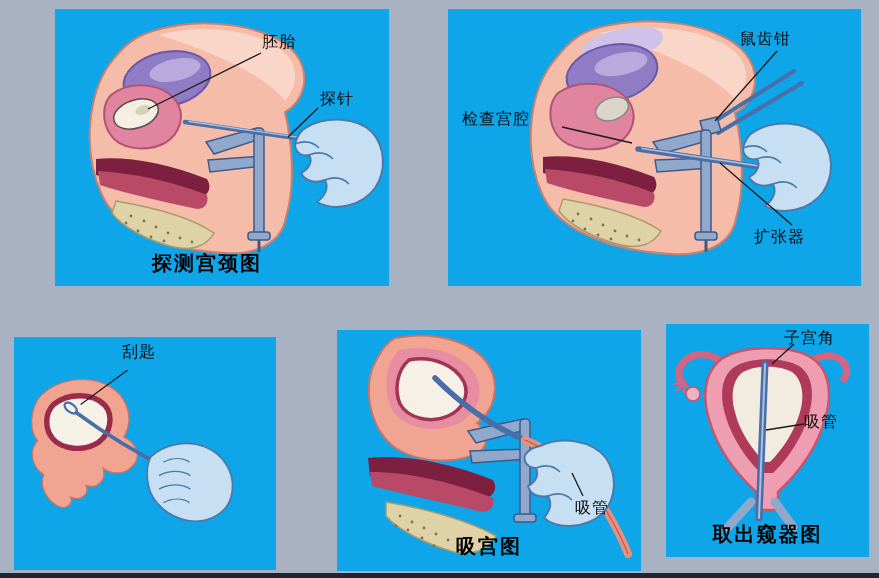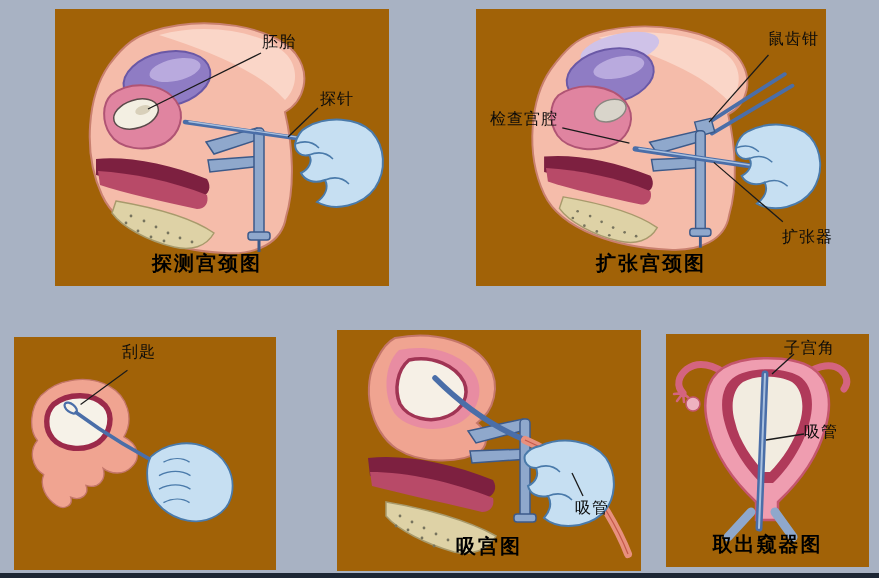--- a/index.html
+++ b/index.html
@@ -1,18 +1,18 @@
 <!DOCTYPE html>
 <html><head>
 <meta charset="utf-8">
 <style>
   html,body{margin:0;padding:0;background:#a8b2c3;}
   .stage{position:relative;width:879px;height:578px;background:#a8b2c3;overflow:hidden;
          font-family:"Liberation Sans","DejaVu Sans",sans-serif;}
-  .panel{position:absolute;background:#a16207;}
+  .panel{position:absolute;background:#0ea5e9;}
   .art{position:absolute;left:0;top:0;width:100%;height:100%;display:block;}
   .lbl{position:absolute;white-space:nowrap;font-size:16px;letter-spacing:1px;color:#0b0b0b;}
   .cap{position:absolute;left:0;right:0;bottom:10px;text-align:center;
        font-size:20px;font-weight:600;letter-spacing:2px;color:#000;line-height:26px;}
   .bottom-strip{position:absolute;left:0;right:0;bottom:0;height:5px;background:#1c2634;}
 </style>
 </head>
 <body>
 
 <div class="stage">
@@ -61,21 +61,21 @@
         <path d="M240,135 C250,131 258,133 264,139" fill="none" stroke="#4a7aaa" stroke-width="1.5"></path>
       </g>
       <line x1="206" y1="44" x2="93" y2="100" stroke="#1a1a1a" stroke-width="1.3"></line>
       <line x1="263" y1="99" x2="233" y2="128" stroke="#1a1a1a" stroke-width="1.3"></line>
     </svg>
     <div class="lbl" style="left:207px;top:23px">胚胎</div>
     <div class="lbl" style="left:265px;top:80px">探针</div>
     <div class="cap" style="padding-right:30px">探测宫颈图</div>
   </div>
 
-  <div class="panel" style="left:476px;top:9px;width:350px;height:277px">
+  <div class="panel" style="left:448px;top:9px;width:413px;height:277px">
     <svg class="art" viewBox="0 0 365 277">
       <g>
         <path d="M122,20 C180,3 250,16 273,44 C291,67 283,93 263,104 C271,139 273,179 264,209 C260,235 233,247 201,245 C148,243 89,225 71,187 C51,144 57,87 78,57 C94,35 106,25 122,20 Z" fill="#f5bcaa" stroke="#c9806f" stroke-width="2"></path>
         <path d="M128,24 C182,11 246,23 266,46 C278,60 276,79 264,91 C238,62 185,40 128,24 Z" fill="#fad6c8"></path>
         <ellipse cx="150" cy="36" rx="42" ry="16" fill="#cfc2e8" transform="rotate(-13 150 36)"></ellipse>
         <ellipse cx="140" cy="64" rx="46" ry="28" fill="#8f7cc4" stroke="#6a58a6" stroke-width="2" transform="rotate(-12 140 64)"></ellipse>
         <ellipse cx="149" cy="55" rx="27" ry="11" fill="#b9aade" transform="rotate(-12 149 55)"></ellipse>
         <path d="M86,84 C108,69 141,73 156,91 C167,106 161,125 146,134 C125,145 96,141 85,126 C76,113 76,94 86,84 Z" fill="#e084a0" stroke="#b05474" stroke-width="2"></path>
         <ellipse cx="140" cy="100" rx="17" ry="11" fill="#d9d5cb" stroke="#8a8680" stroke-width="1.5" transform="rotate(-20 140 100)"></ellipse>
         <path d="M71,148 C101,145 142,152 182,168 C187,176 184,184 176,186 C136,178 97,171 71,164 Z" fill="#7d2040"></path>
@@ -116,21 +116,20 @@
         <path d="M301,175 C311,171 319,173 325,179" fill="none" stroke="#4a7aaa" stroke-width="1.5"></path>
         <path d="M271,139 C281,135 289,137 295,143" fill="none" stroke="#4a7aaa" stroke-width="1.5"></path>
       </g>
       <line x1="305" y1="42" x2="243" y2="112" stroke="#1a1a1a" stroke-width="1.3"></line>
       <line x1="90" y1="118" x2="160" y2="134" stroke="#1a1a1a" stroke-width="1.3"></line>
       <line x1="320" y1="216" x2="248" y2="154" stroke="#1a1a1a" stroke-width="1.3"></line>
     </svg>
     <div class="lbl" style="left:292px;top:20px">鼠齿钳</div>
     <div class="lbl" style="left:14px;top:100px">检查宫腔</div>
     <div class="lbl" style="left:306px;top:218px">扩张器</div>
-    <div class="cap">扩张宫颈图</div>
   </div>
 
   <div class="panel" style="left:14px;top:337px;width:262px;height:233px">
     <svg class="art" viewBox="0 0 291 233">
       <g>
         <path d="M30,52 C48,34 82,28 106,42 C126,53 134,78 122,98 C138,106 142,122 130,132 C122,140 108,140 99,133 C103,146 93,156 80,152 C84,162 74,170 63,165 C66,174 56,180 47,174 C35,166 28,152 33,140 C20,132 16,114 26,102 C16,90 18,66 30,52 Z" fill="#f0a491" stroke="#c4766a" stroke-width="1.5"></path>
         <path d="M44,62 C60,49 88,49 101,63 C111,75 107,94 94,104 C78,115 53,112 43,100 C34,89 34,72 44,62 Z" fill="#f6f2e8" stroke="#9c2a4a" stroke-width="6"></path>
       </g>
       <g>
         <ellipse cx="63" cy="66" rx="8" ry="4.5" fill="none" stroke="#4a6ea8" stroke-width="2.5" transform="rotate(38 63 66)"></ellipse>
@@ -186,21 +185,21 @@
         <path d="M203,116 C225,106 255,110 269,128 C281,146 279,170 265,184 C249,198 221,200 207,188 C213,181 215,173 211,166 C201,168 193,164 191,156 C199,152 202,145 199,138 C191,138 186,132 188,125 C192,119 197,117 203,116 Z" fill="#c6dff2" stroke="#4a7aaa" stroke-width="2"></path>
         <path d="M199,138 C209,134 217,136 223,142" fill="none" stroke="#4a7aaa" stroke-width="1.5"></path>
         <path d="M211,166 C221,162 229,164 235,170" fill="none" stroke="#4a7aaa" stroke-width="1.5"></path>
       </g>
       <line x1="246" y1="166" x2="235" y2="143" stroke="#1a1a1a" stroke-width="1.3"></line>
     </svg>
     <div class="lbl" style="left:238px;top:168px">吸管</div>
     <div class="cap" style="bottom:12px">吸宫图</div>
   </div>
 
-  <div class="panel" style="left:666px;top:334px;width:203px;height:233px">
+  <div class="panel" style="left:666px;top:324px;width:203px;height:233px">
     <svg class="art" viewBox="0 0 203 233">
       <g>
         <path d="M62,42 C48,30 32,27 21,35 C12,42 10,52 17,59" fill="none" stroke="#d4647f" stroke-width="7" stroke-linecap="round"></path>
         <path d="M17,59 l-9,1 M17,59 l-6,8 M17,59 l1,9 M17,59 l7,6" stroke="#d4647f" stroke-width="2.5" fill="none" stroke-linecap="round"></path>
         <circle cx="27" cy="70" r="7" fill="#eeb2c0" stroke="#c4566e" stroke-width="1.5"></circle>
         <path d="M140,40 C153,31 166,29 175,36 C181,41 183,49 178,55" fill="none" stroke="#d4647f" stroke-width="7" stroke-linecap="round"></path>
         <path d="M57,34 C78,21 126,21 146,34 C163,45 167,69 159,95 C151,126 130,151 112,168 L112,186 L90,186 L90,168 C72,151 51,126 43,95 C35,69 40,45 57,34 Z" fill="#ef9db0" stroke="#c4566e" stroke-width="2.5"></path>
         <path d="M70,42 C86,33 117,33 133,42 C146,50 149,69 143,90 C137,113 121,136 107,149 L95,149 C81,136 65,113 59,90 C53,69 56,50 70,42 Z" fill="#b03a5a"></path>
         <path d="M77,48 C90,41 113,41 126,48 C136,55 139,71 134,88 C129,107 116,126 104,138 L98,138 C87,126 73,107 69,88 C64,71 67,55 77,48 Z" fill="#f2ece0"></path>
       </g>

